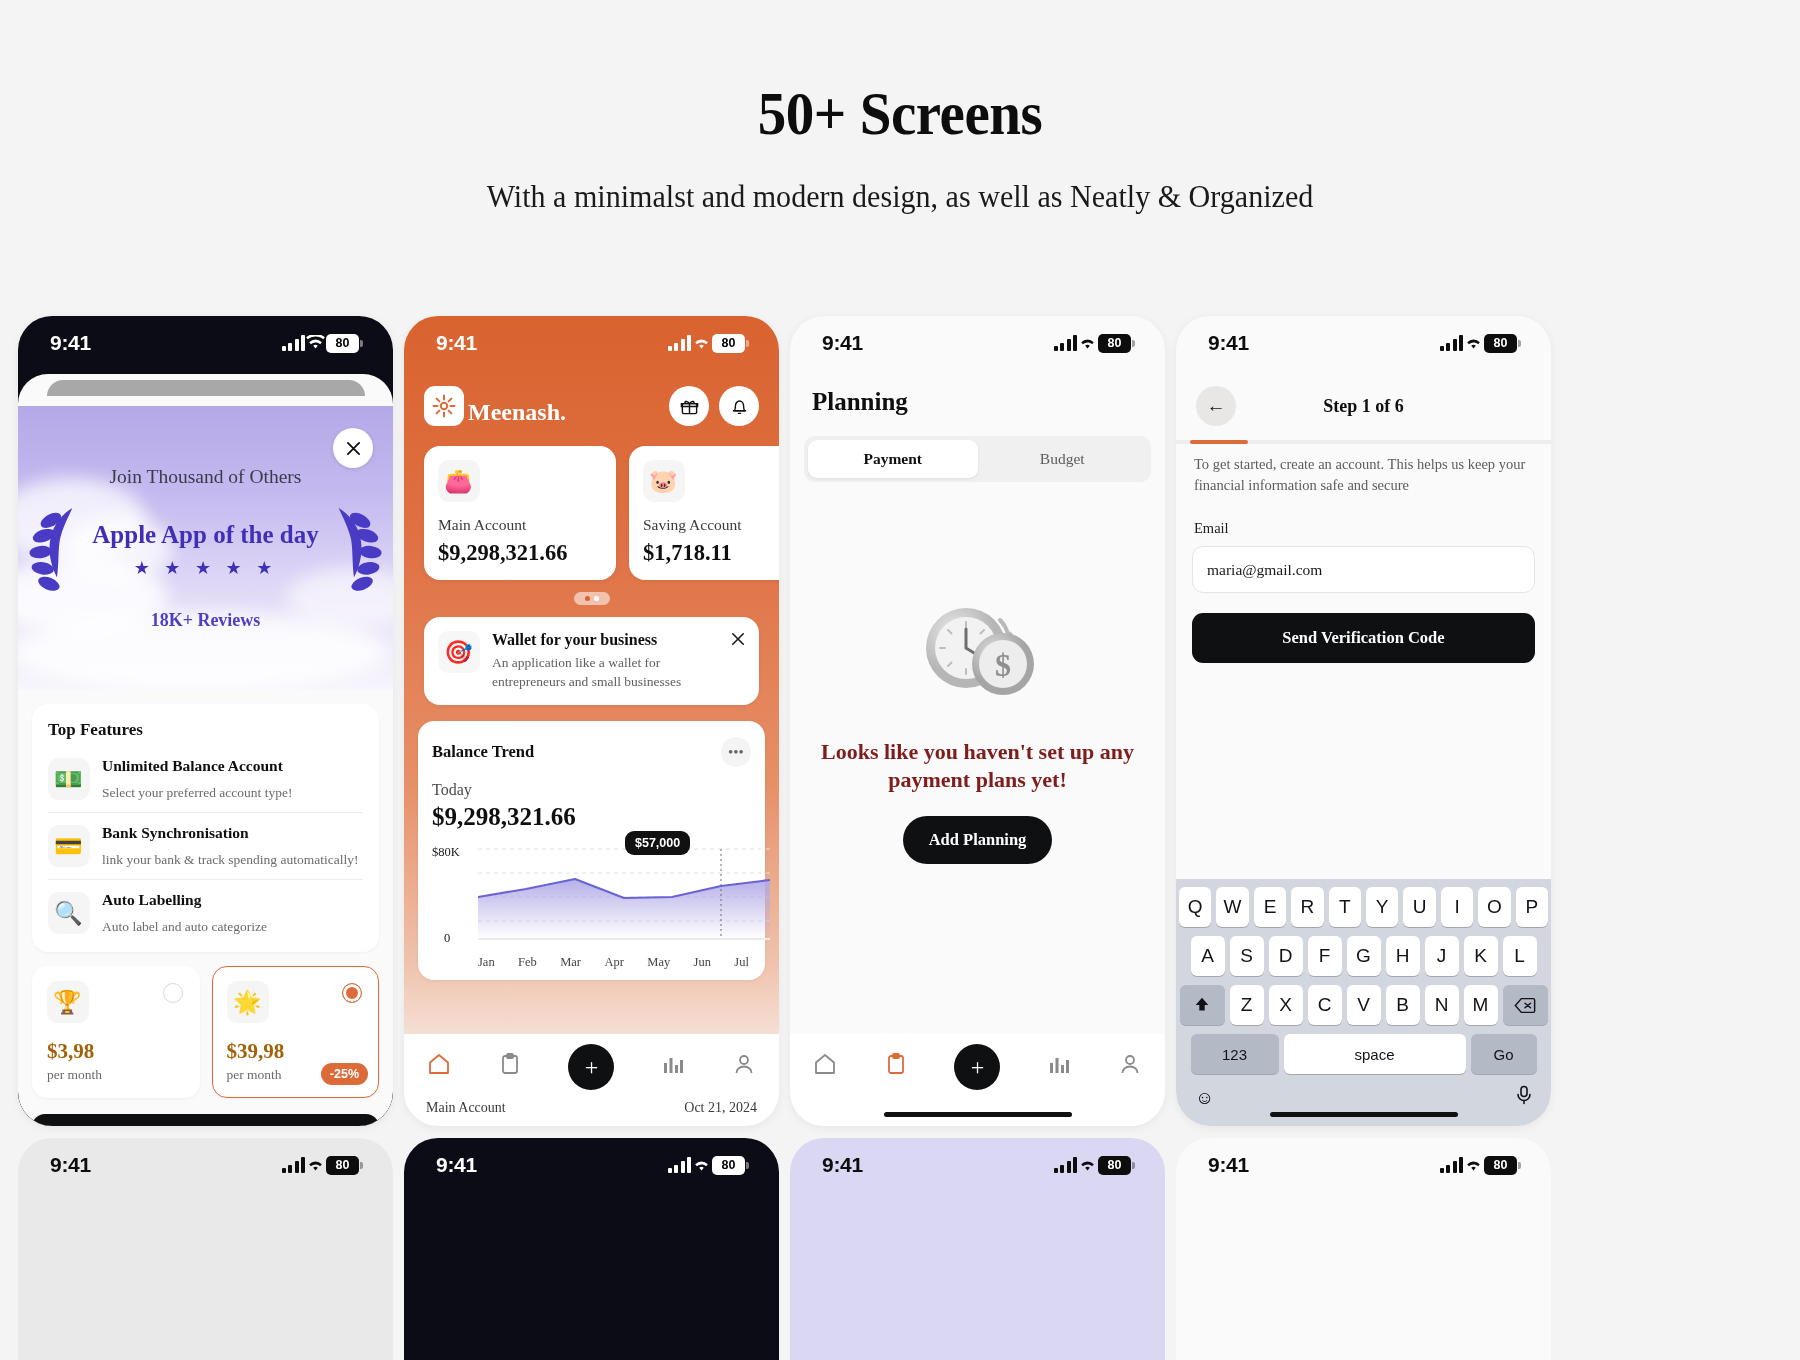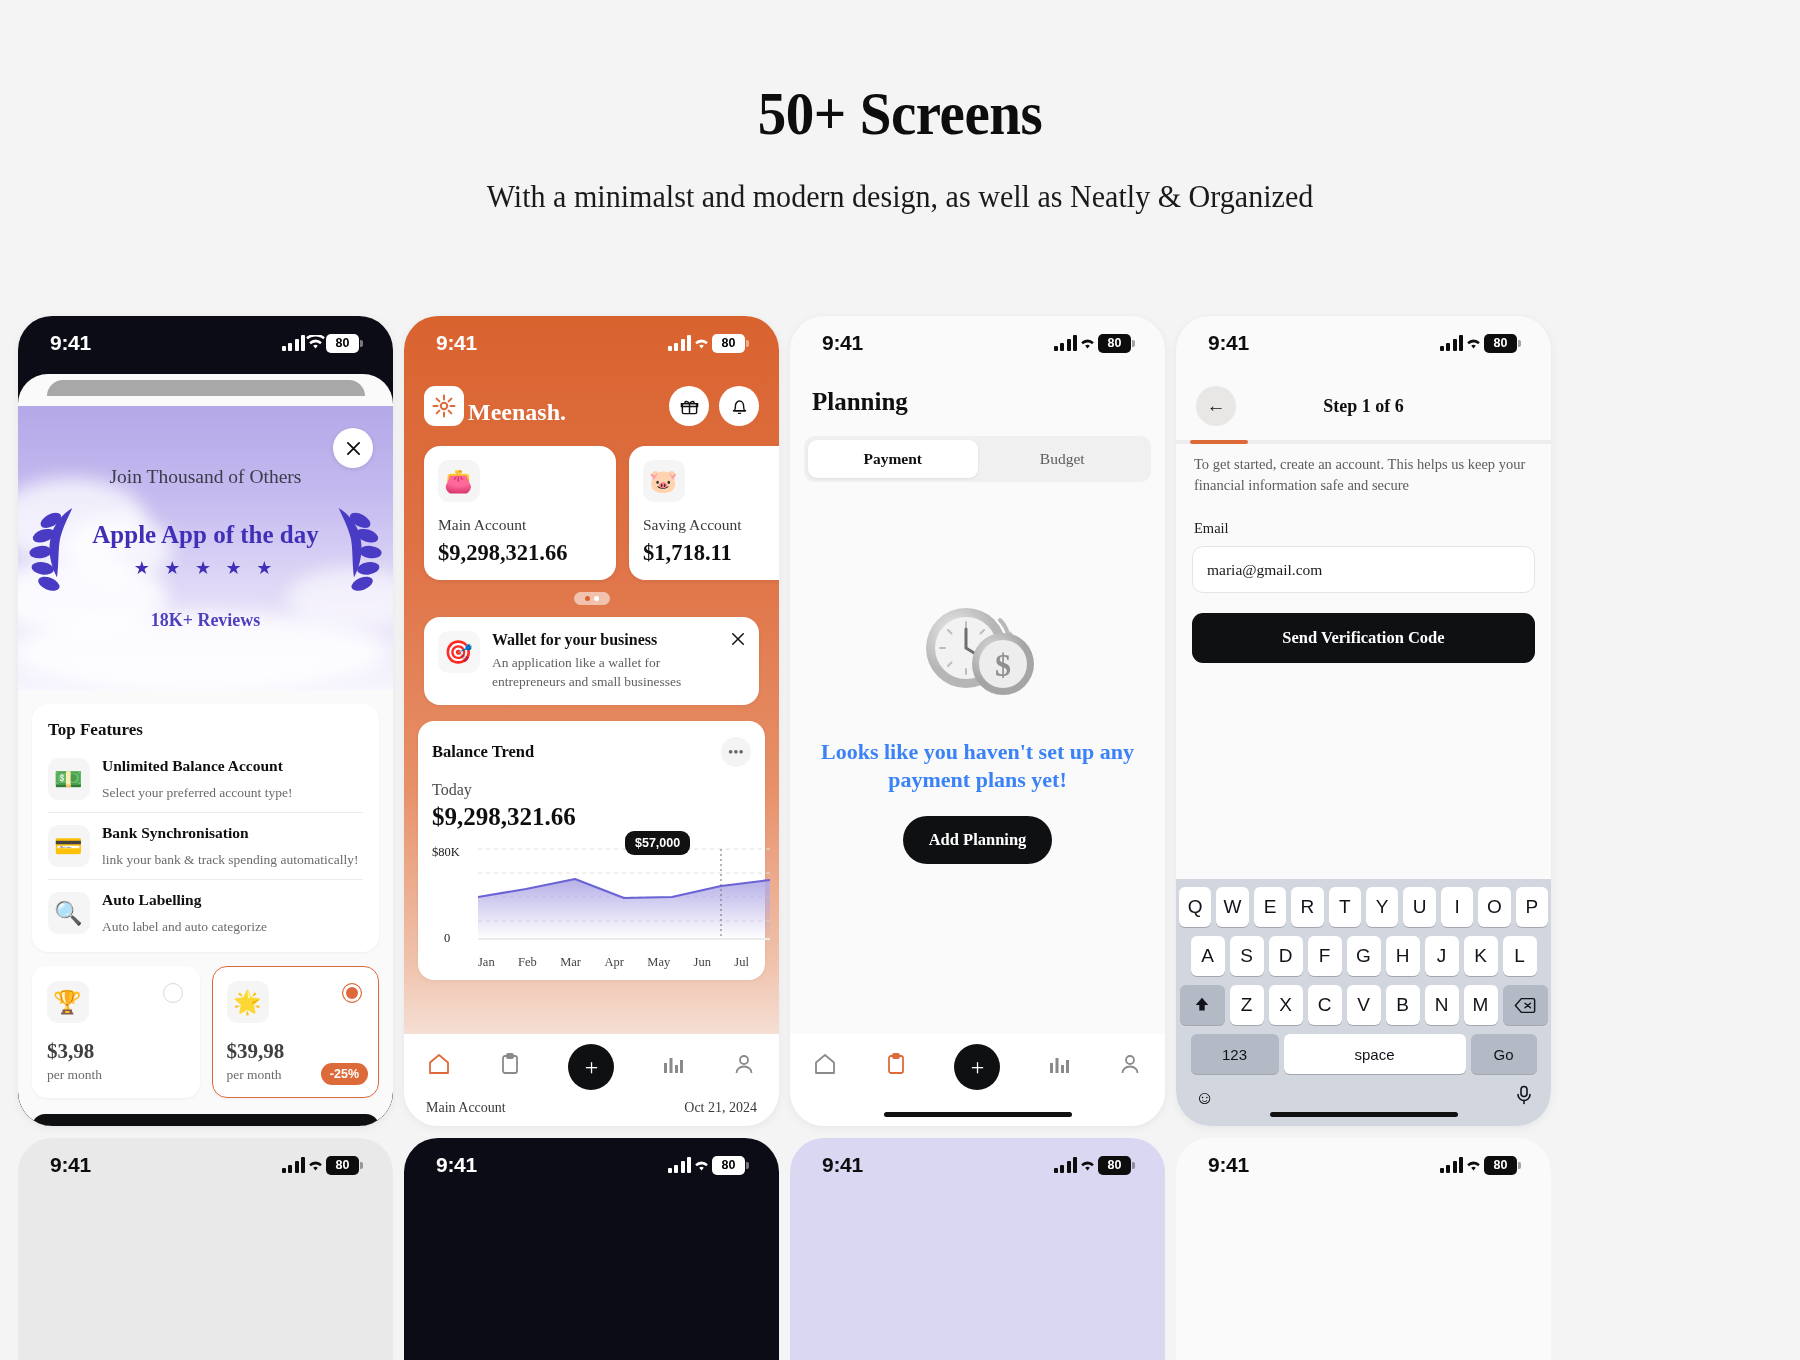--- a/index.html
+++ b/index.html
@@ -118,21 +118,21 @@
   .plan {
     flex:1; background:#fff; border-radius: 15px; padding: 14px; position:relative;
     border: 1.5px solid transparent; box-shadow: 0 1px 3px rgba(0,0,0,.05);
   }
   .plan.sel { border-color:#dd6b3a; }
   .plan-ico { width: 42px; height:42px; border-radius: 11px; background:#f5f5f5;
     display:flex; align-items:center; justify-content:center; font-size: 23px; }
   .radio { position:absolute; top:16px; right:16px; width:20px; height:20px;
     border-radius:50%; border: 1.5px solid #d8d8d8; background:#fff; }
   .radio.on { border-color:#dd6b3a; background:#dd6b3a; box-shadow: inset 0 0 0 3px #fff; }
-  .plan-price { font-size: 21px; font-weight: 700; color:#404040; margin-top: 16px; }
+  .plan-price { font-size: 21px; font-weight: 700; color:#a16207; margin-top: 16px; }
   .plan-per { font-size: 13.5px; color:#6b6b6b; margin-top: 3px; }
   .badge-off {
     position:absolute; right: 10px; bottom: 12px; background:#dd6b3a; color:#fff;
     font-size: 12.5px; font-weight:700; padding: 4px 9px; border-radius: 11px;
     font-family:"Liberation Sans",sans-serif;
   }
 
   .cta {
     margin: 16px 14px 0; height: 53px; background:#0f1012; color:#fff;
     border-radius: 13px; display:flex; align-items:center; justify-content:center;
@@ -206,21 +206,21 @@
   
   #p3 { background:#fafafa; }
   .p3-title { font-size: 25px; font-weight: 700; color:#0f0f0f; padding: 14px 22px 0; }
   .seg {
     margin: 20px 14px 0; background:#f0f0f0; border-radius: 11px; padding: 4px;
     display:flex;
   }
   .seg div { flex:1; text-align:center; padding: 10px 0; font-size: 15.5px; border-radius: 9px; color:#5c5c5c; }
   .seg div.on { background:#fff; color:#0f0f0f; font-weight:700; box-shadow: 0 1px 3px rgba(0,0,0,.08); }
   .empty { text-align:center; margin-top: 116px; padding: 0 26px; }
-  .empty-t { font-size: 22px; font-weight:700; color:#3b82f6; line-height: 1.28; margin-top: 24px; }
+  .empty-t { font-size: 22px; font-weight:700; color:#7f1d1d; line-height: 1.28; margin-top: 24px; }
   .empty-btn { display:inline-block; margin-top: 22px; background:#0f1012; color:#fff;
     font-size: 16.5px; font-weight:700; padding: 14px 26px; border-radius: 26px; }
 
   
   #p4 { background:#fafafa; }
   .p4-top { display:flex; align-items:center; padding: 12px 20px 0; position:relative; }
   .back { width:40px;height:40px;border-radius:50%;background:#e9e7e5;
     display:flex;align-items:center;justify-content:center;font-size:19px;color:#111; }
   .step { position:absolute; left:0; right:0; text-align:center; font-size: 18px; font-weight:700; color:#0f0f0f; }
   .prog { margin: 14px 0 0; height: 4px; background:#ededed; position:relative; }

